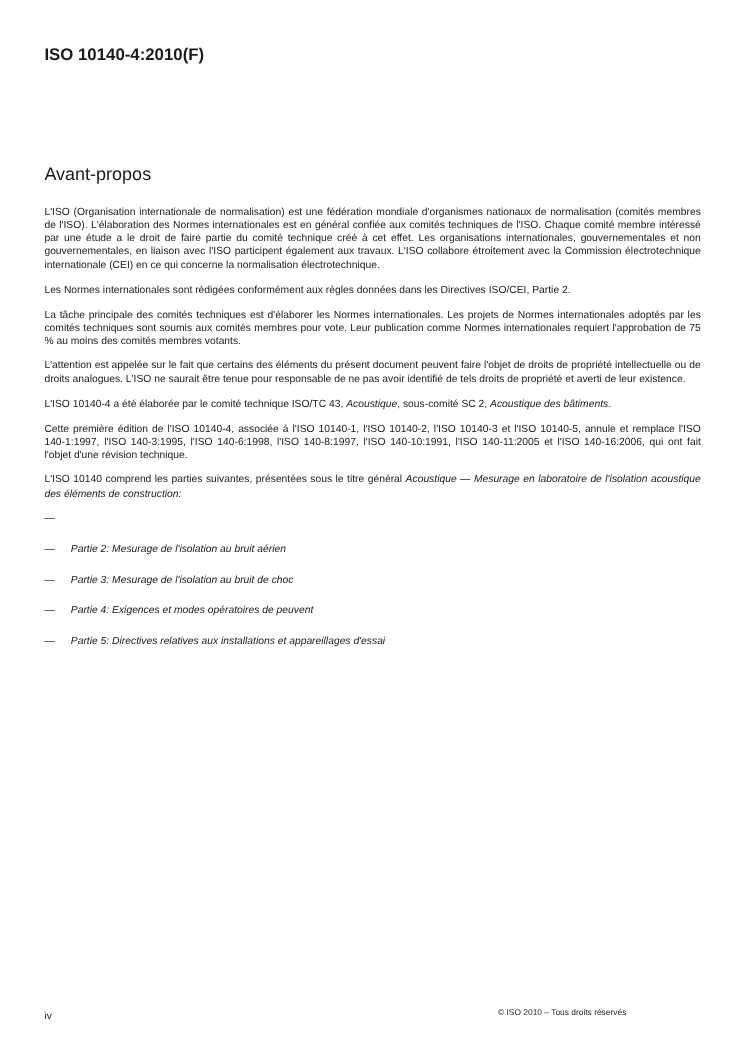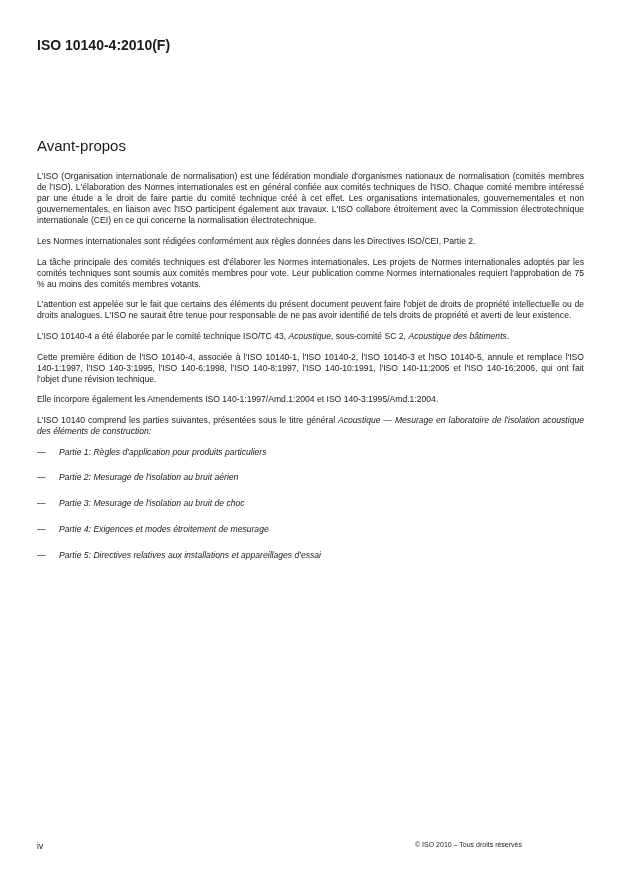--- a/index.html
+++ b/index.html
@@ -23,38 +23,36 @@
 
 <h1 class="title">Avant-propos</h1>
 
 <div class="body">
   <p>L'ISO (Organisation internationale de normalisation) est une fédération mondiale d'organismes nationaux de normalisation (comités membres de l'ISO). L'élaboration des Normes internationales est en général confiée aux comités techniques de l'ISO. Chaque comité membre intéressé par une étude a le droit de faire partie du comité technique créé à cet effet. Les organisations internationales, gouvernementales et non gouvernementales, en liaison avec l'ISO participent également aux travaux. L'ISO collabore étroitement avec la Commission électrotechnique internationale (CEI) en ce qui concerne la normalisation électrotechnique.</p>
   <p>Les Normes internationales sont rédigées conformément aux règles données dans les Directives ISO/CEI, Partie 2.</p>
   <p>La tâche principale des comités techniques est d'élaborer les Normes internationales. Les projets de Normes internationales adoptés par les comités techniques sont soumis aux comités membres pour vote. Leur publication comme Normes internationales requiert l'approbation de 75 % au moins des comités membres votants.</p>
   <p>L'attention est appelée sur le fait que certains des éléments du présent document peuvent faire l'objet de droits de propriété intellectuelle ou de droits analogues. L'ISO ne saurait être tenue pour responsable de ne pas avoir identifié de tels droits de propriété et averti de leur existence.</p>
   <p><span>L'ISO 10140-4 a été élaborée par le comité technique ISO/TC 43, </span><em>Acoustique</em><span>, sous-comité SC 2, </span><em>Acoustique des bâtiments</em><span>.</span></p>
   <p>Cette première édition de l'ISO 10140-4, associée à l'ISO 10140-1, l'ISO 10140-2, l'ISO 10140-3 et l'ISO 10140-5, annule et remplace l'ISO 140-1:1997, l'ISO 140-3:1995, l'ISO 140-6:1998, l'ISO 140-8:1997, l'ISO 140-10:1991, l'ISO 140-11:2005 et l'ISO 140-16:2006, qui ont fait l'objet d'une révision technique.</p>
-  <p class="last">Elle incorpore également les Amendements ISO 140-1:1997/Amd.1:2004 et ISO 140-3:1995/Amd.1:2004.</p>
   <p><span>L'ISO 10140 comprend les parties suivantes, présentées sous le titre général </span><em>Acoustique — Mesurage en laboratoire de l'isolation acoustique des éléments de construction</em><em>:</em></p>
   <ul class="list">
     <li>
         <span class="dash">—</span>
-        <span>Partie 1: Règles d'application pour produits particuliers</span>
       </li>
     <li>
         <span class="dash">—</span>
         <span>Partie 2: Mesurage de l'isolation au bruit aérien</span>
       </li>
     <li>
         <span class="dash">—</span>
         <span>Partie 3: Mesurage de l'isolation au bruit de choc</span>
       </li>
     <li>
         <span class="dash">—</span>
-        <span>Partie 4: Exigences et modes étroitement de mesurage</span>
+        <span>Partie 4: Exigences et modes opératoires de peuvent</span>
       </li>
     <li>
         <span class="dash">—</span>
         <span>Partie 5: Directives relatives aux installations et appareillages d'essai</span>
       </li>
   </ul>
 </div>
 
 <div class="footer-left">iv</div>
 <div class="footer-right">© ISO 2010 – Tous droits réservés</div>

